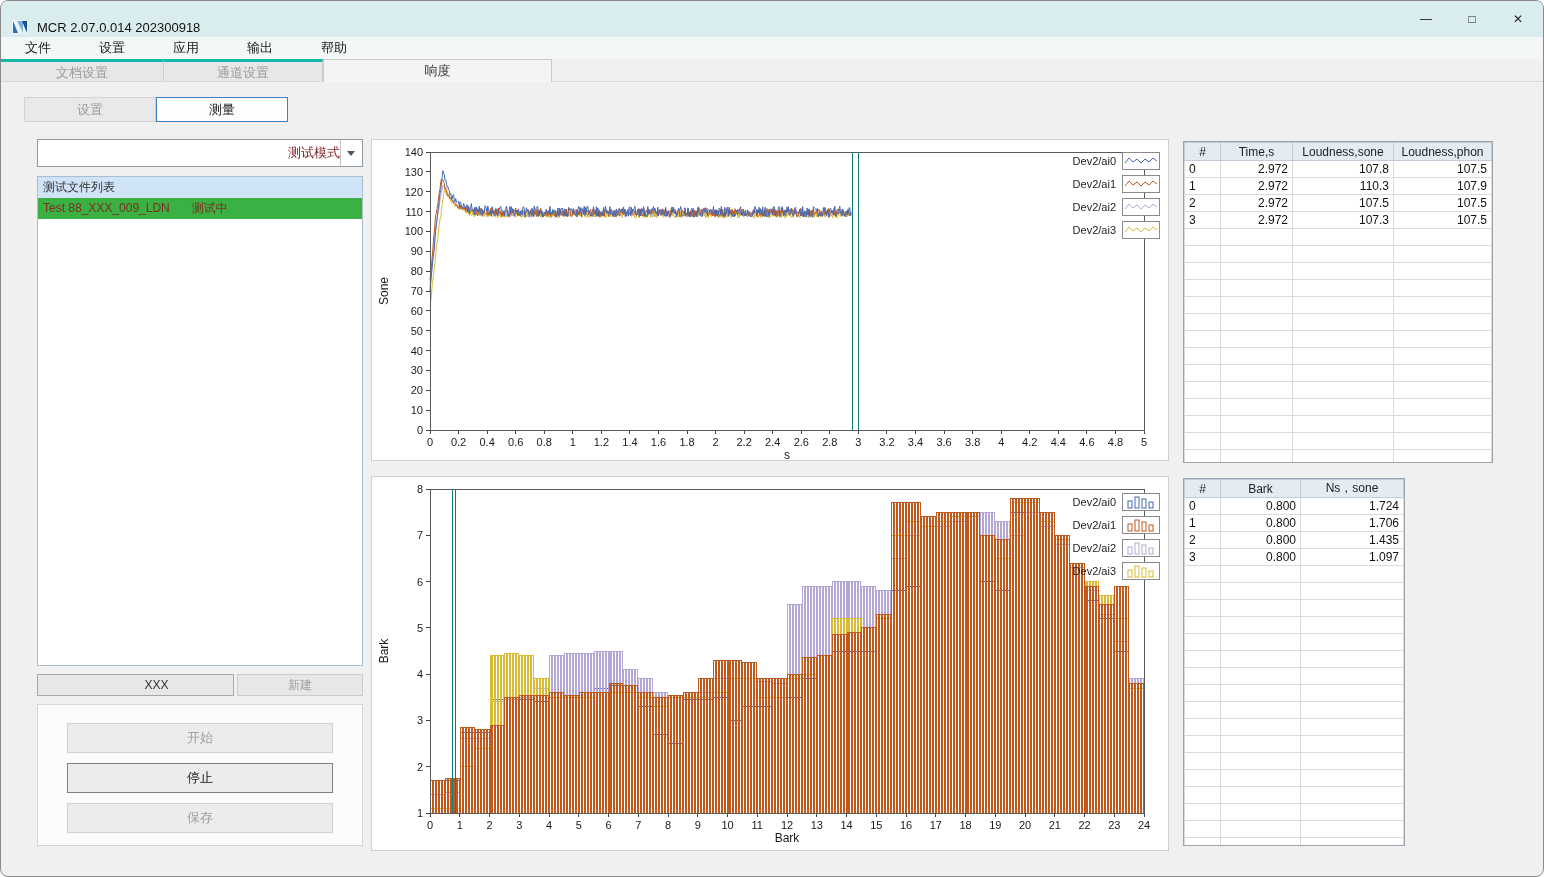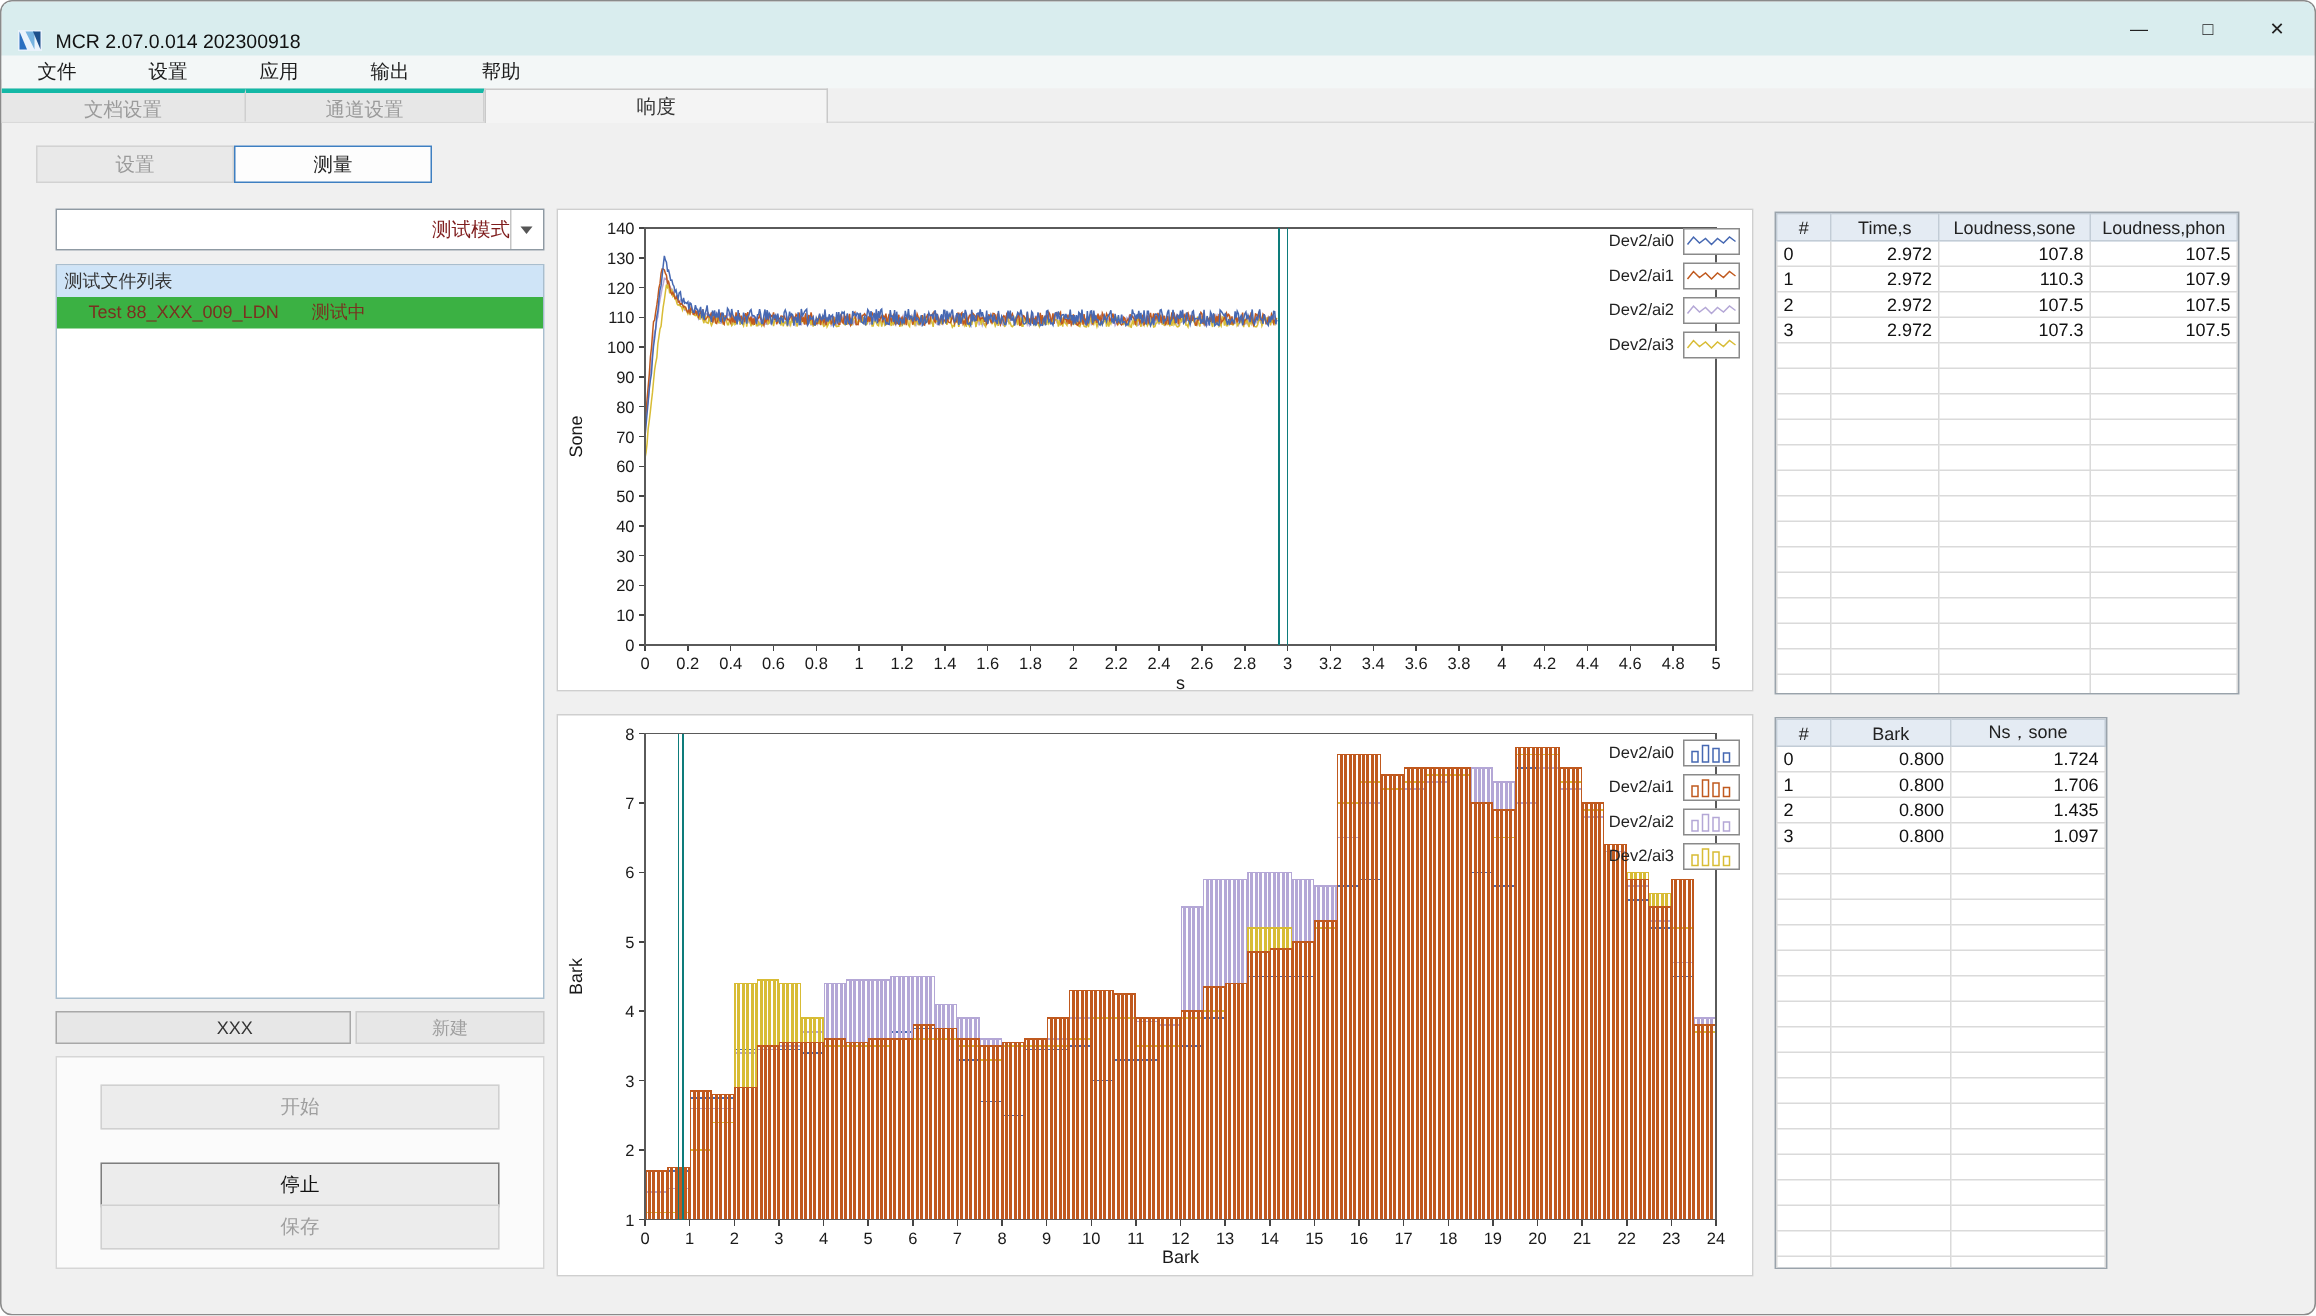--- a/index.html
+++ b/index.html
@@ -34,30 +34,30 @@
 
   
   .combo{position:absolute;left:36px;top:138px;width:326px;height:28px;background:#fff;border:1px solid #8f9aa3;box-sizing:border-box;}
   .combo-value{position:absolute;left:0;right:22px;top:0;bottom:0;text-align:right;line-height:26px;font-size:13px;color:#7f1d1d;margin-left:40px;}
   .combo-arrow-box{position:absolute;right:0;top:0;width:21px;height:100%;border-left:1px solid #c5c5c5;}
   .combo-arrow{position:absolute;left:6px;top:11px;width:0;height:0;border-left:4px solid transparent;border-right:4px solid transparent;border-top:5px solid #555;}
 
   
   .filelist{position:absolute;left:36px;top:175px;width:326px;height:490px;background:#fff;border:1px solid #a9bece;box-sizing:border-box;}
   .filelist-header{height:21px;line-height:21px;background:#cfe4f7;font-size:12px;color:#333;padding-left:5px;}
-  .file-item{height:21px;line-height:21px;background:#3bb143;font-size:12px;color:#7a3020;padding-left:21px;display:flex;}
+  .file-item{height:21px;line-height:21px;background:#3bb143;font-size:12px;color:#7a3020;padding-left:5px;display:flex;}
   .file-item .status{margin-left:22px;}
 
   #btn-xxx{position:absolute;left:36px;top:673px;width:197px;height:22px;line-height:20px;background:#e7e7e7;border:1px solid #a8a8a8;color:#333;font-size:12px;text-align:center;box-sizing:border-box;padding-left:42px;}
   #btn-new{position:absolute;left:236px;top:673px;width:126px;height:22px;line-height:20px;background:#e7e7e7;border:1px solid #cccccc;color:#9f9f9f;font-size:12px;text-align:center;box-sizing:border-box;}
 
   .ctrl-panel{position:absolute;left:36px;top:703px;width:326px;height:142px;background:#fbfbfb;border:1px solid #d6d6d6;box-sizing:border-box;}
   .ctrl-btn{position:absolute;left:29px;width:266px;height:30px;line-height:28px;text-align:center;background:#ececec;border:1px solid #d0d0d0;color:#9f9f9f;font-size:13px;box-sizing:border-box;}
   #btn-start{top:18px;}
-  #btn-stop{top:58px;border:1px solid #7e7e7e;color:#111;margin-top:12px;}
+  #btn-stop{top:58px;border:1px solid #7e7e7e;color:#111;}
   #btn-save{top:98px;}
 
   
   .chartbox{position:absolute;background:#fff;border:1px solid #cfcfcf;box-sizing:border-box;}
   #chart1{left:370px;top:138px;width:798px;height:322px;}
   #chart2{left:370px;top:475px;width:798px;height:375px;}
   .legend{position:absolute;right:8px;display:flex;flex-direction:column;gap:5px;}
   #legend1{top:12px;}
   #legend2{top:16px;}
   .legend-item{display:flex;align-items:center;justify-content:flex-end;gap:6px;}

